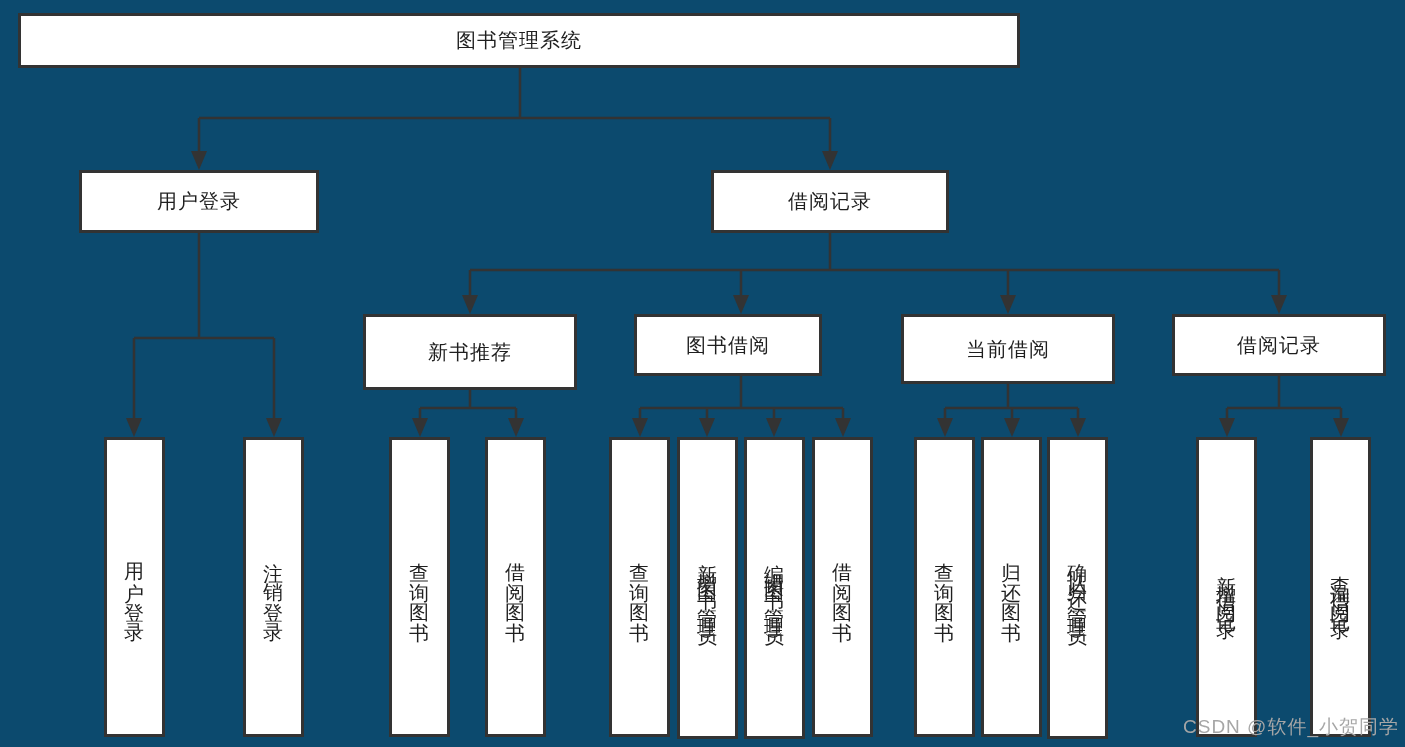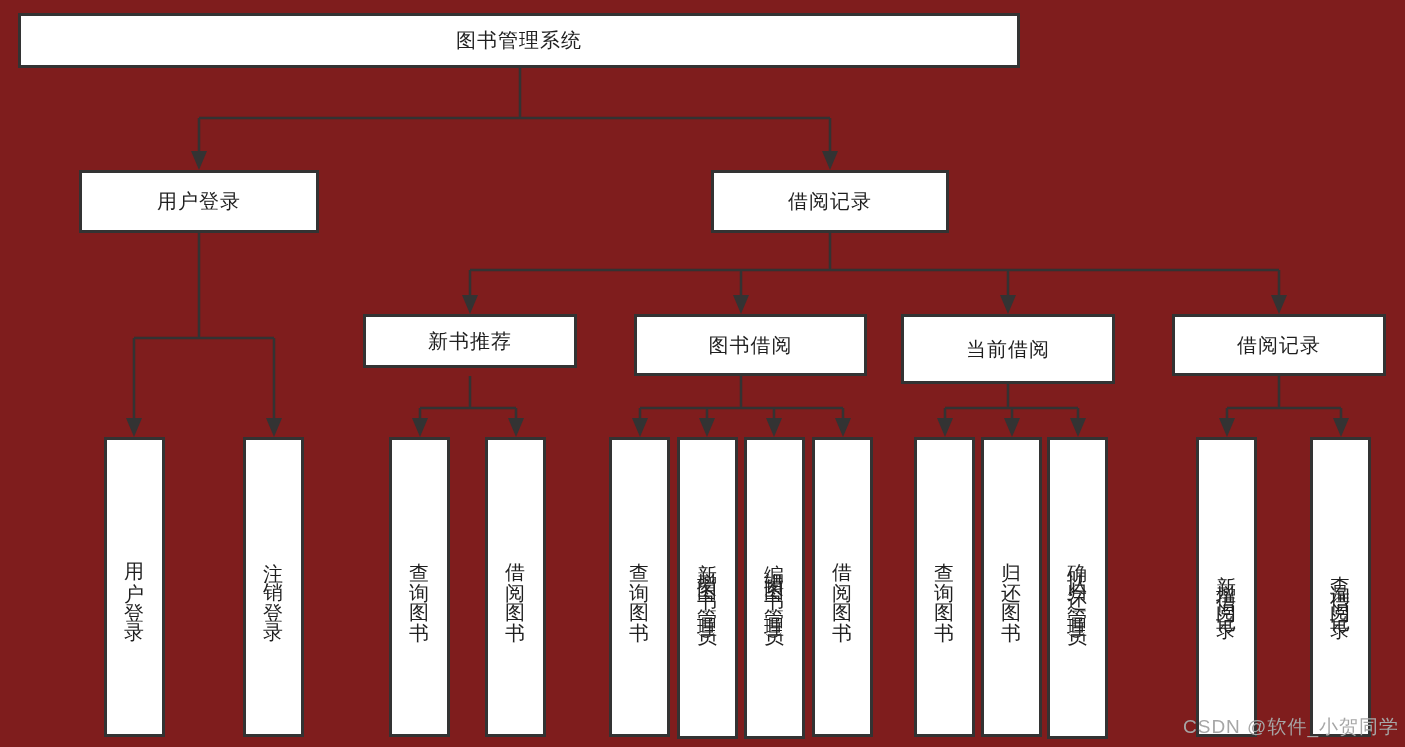--- a/index.html
+++ b/index.html
@@ -5,21 +5,21 @@
   html, body {
     margin: 0;
     padding: 0;
     background: #ffffff;
     font-family: "Liberation Sans", "DejaVu Sans", sans-serif;
   }
   .stage {
     position: relative;
     width: 1405px;
     height: 747px;
-    background: #7f1d1d;
+    background: #0c4a6e;
     overflow: hidden;
   }
   .connectors {
     position: absolute;
     left: 0;
     top: 0;
     width: 1405px;
     height: 747px;
   }
   .node {
@@ -99,24 +99,24 @@
     <span>图书管理系统</span>
   </div>
 
   <div class="node h-node" style="left:79px; top:170px; width:240px; height:63px;">
     <span>用户登录</span>
   </div>
   <div class="node h-node" style="left:711px; top:170px; width:238px; height:63px;">
     <span>借阅记录</span>
   </div>
 
-  <div class="node h-node" style="left:363px; top:314px; width:214px; height:54px;">
+  <div class="node h-node" style="left:363px; top:314px; width:214px; height:76px;">
     <span>新书推荐</span>
   </div>
-  <div class="node h-node" style="left:634px; top:314px; width:233px; height:62px;">
+  <div class="node h-node" style="left:634px; top:314px; width:188px; height:62px;">
     <span>图书借阅</span>
   </div>
   <div class="node h-node" style="left:901px; top:314px; width:214px; height:70px;">
     <span>当前借阅</span>
   </div>
   <div class="node h-node" style="left:1172px; top:314px; width:214px; height:62px;">
     <span>借阅记录</span>
   </div>
 
   <div class="node v-node" style="left:104px; top:437px; width:61px; height:300px;">

